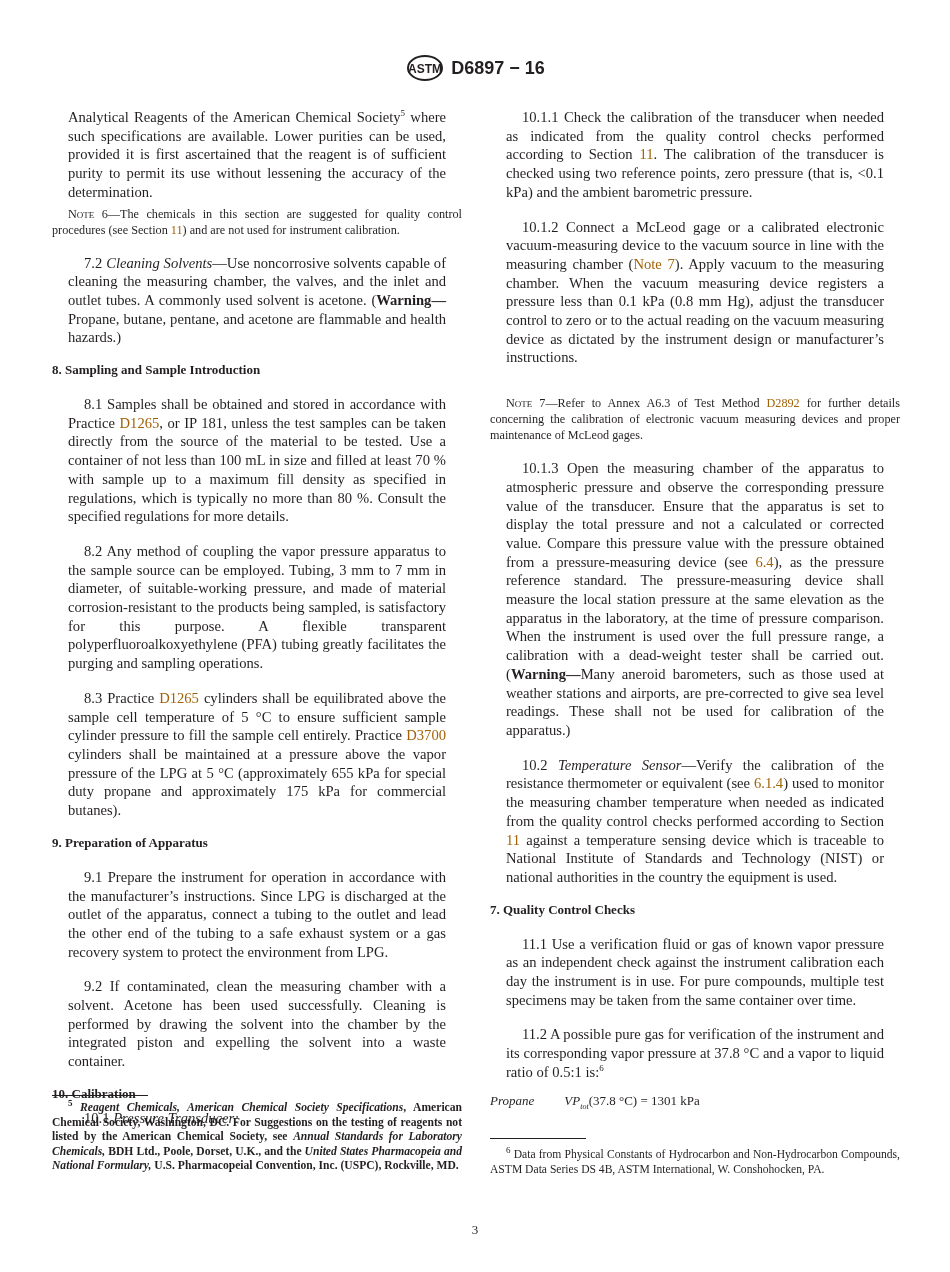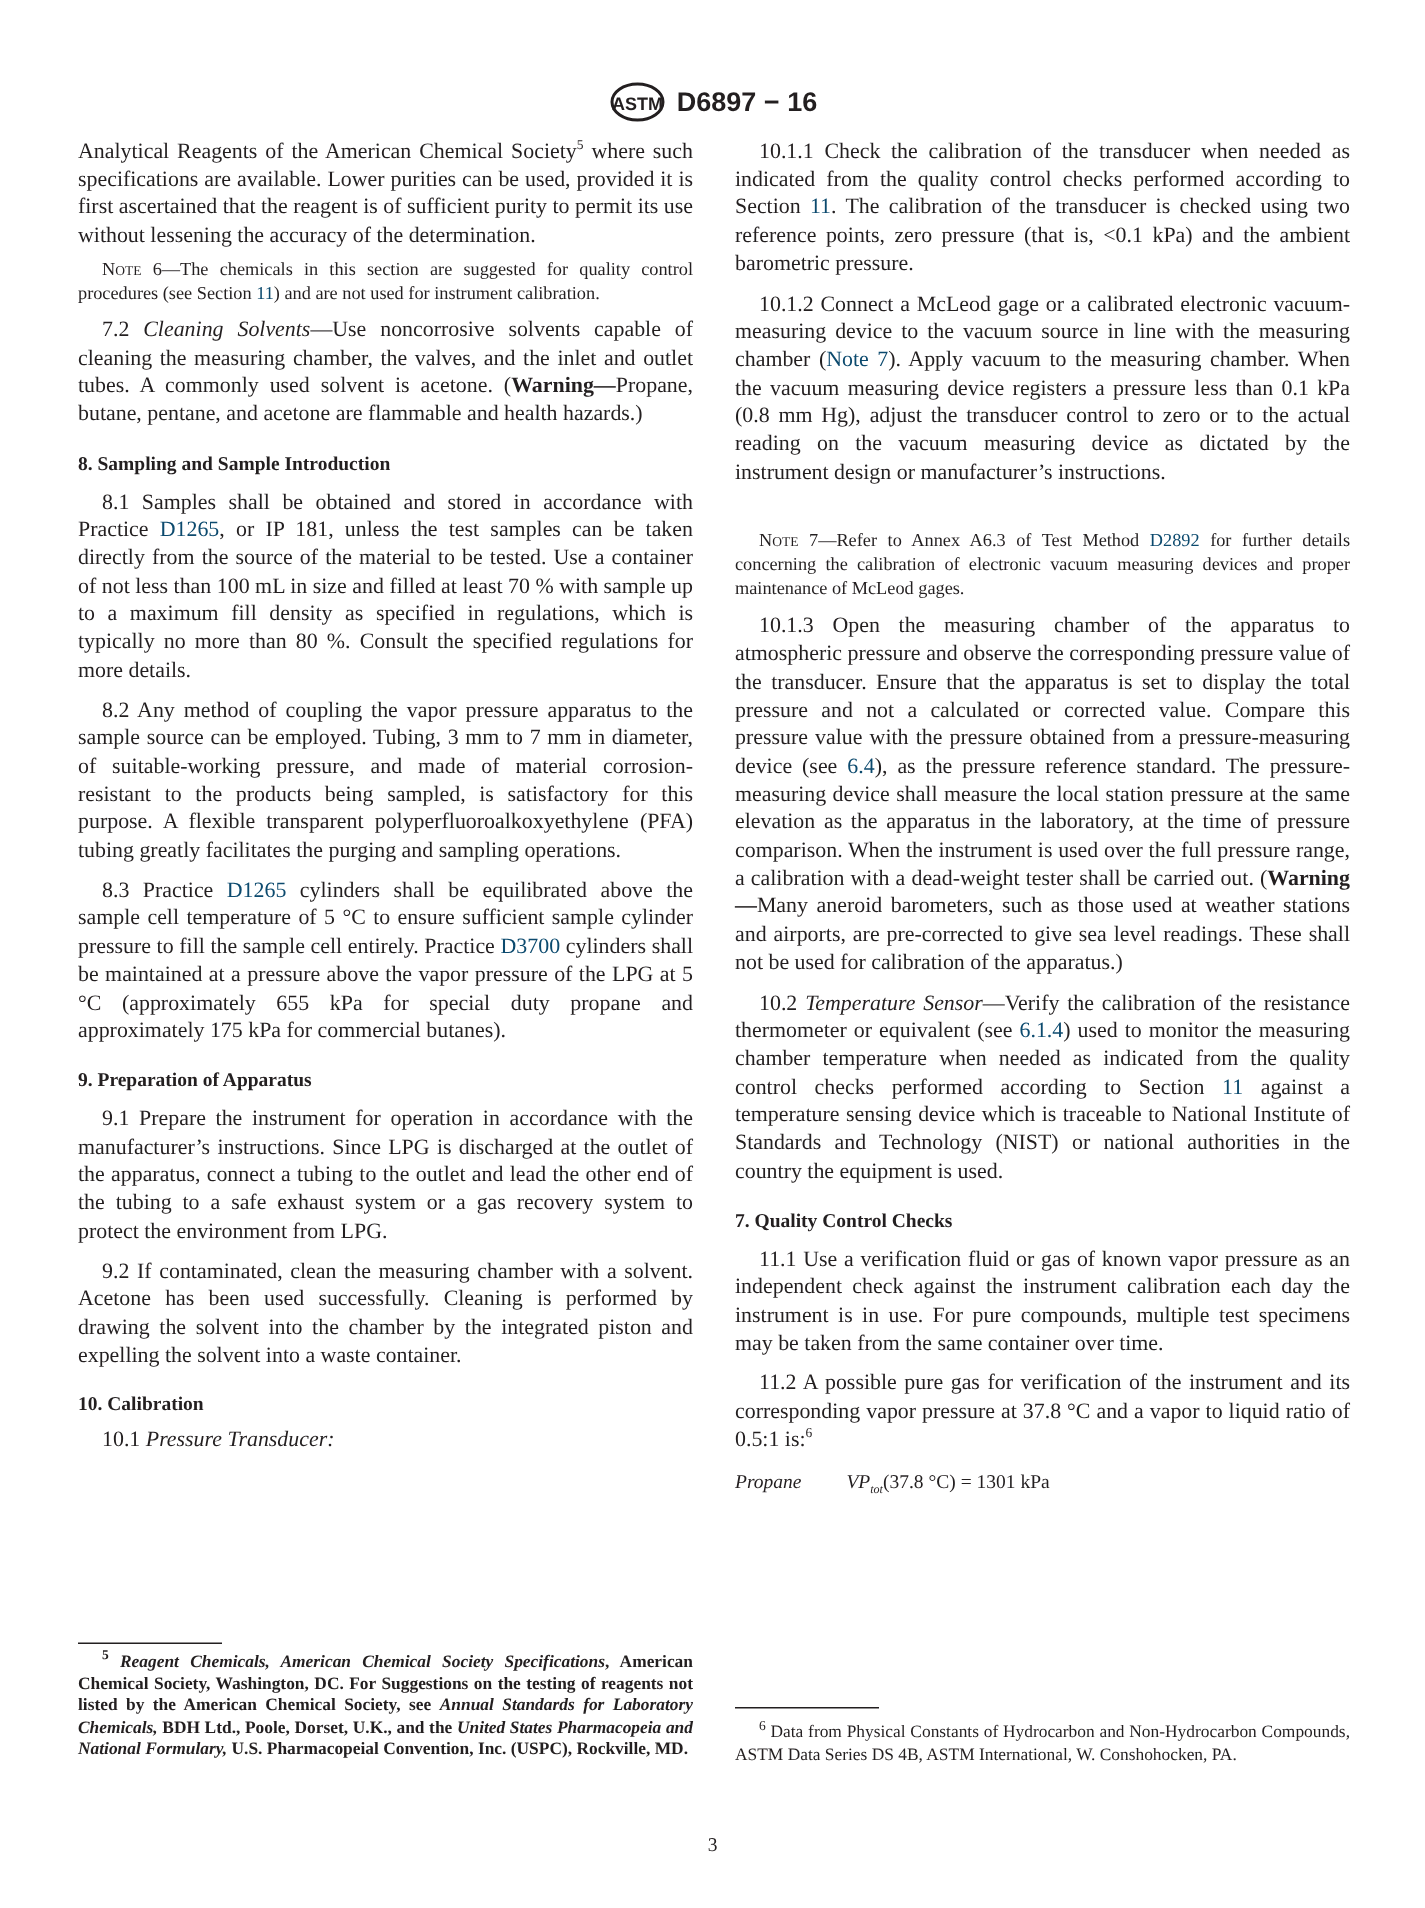--- a/index.html
+++ b/index.html
@@ -5,26 +5,26 @@
   html, body { margin: 0; padding: 0; background: #ffffff; }
   body { width: 950px; height: 1272px; position: relative; overflow: hidden;
          font-family: "Liberation Serif", "DejaVu Serif", serif; color: #231f20; }
   .header { position: absolute; top: 54px; left: 0; width: 950px; text-align: center; height: 30px; }
   .header .logo { display: inline-block; vertical-align: middle; width: 40px; height: 28px; }
   .header .title { display: inline-block; vertical-align: middle; font-family: "Liberation Sans", sans-serif;
                    font-weight: bold; font-size: 18px; margin-left: 2px; }
   .col { position: absolute; top: 92px; width: 410px; font-size: 14.6px; line-height: 18.7px; text-align: justify; }
   .col.left { left: 52px; }
   .col.right { left: 490px; }
-  p { margin: 0; }
+  p { margin: 16px; }
   .para { text-indent: 16px; margin-bottom: 8px; }
   .note { font-size: 12.2px; line-height: 16px; text-indent: 16px; margin: 2px 0 8px 0; }
   .sc { font-variant: small-caps; }
   h3 { font-size: 13px; font-weight: bold; margin: 14px 0 8px 0; line-height: 18px; }
-  a, .link { color: #0c4a6e; text-decoration: none; }
+  a, .link { color: #a16207; text-decoration: none; }
   sup { font-size: 9px; line-height: 0; }
   .fnrule { position: absolute; width: 96px; border-top: 1px solid #231f20; }
   .footnote { position: absolute; width: 410px; font-size: 11.6px; line-height: 14.5px; text-align: justify; text-indent: 16px; }
   .equation { text-align: left; margin-top: 10px; font-size: 13px; }
   .equation .lhs { font-style: italic; margin-right: 30px; }
   .equation sub { font-size: 8px; font-style: italic; }
   .pagenum { position: absolute; top: 1222px; left: 0; width: 950px; text-align: center; font-size: 13px; }
   i { font-style: italic; }
   b { font-weight: bold; }
 </style>

